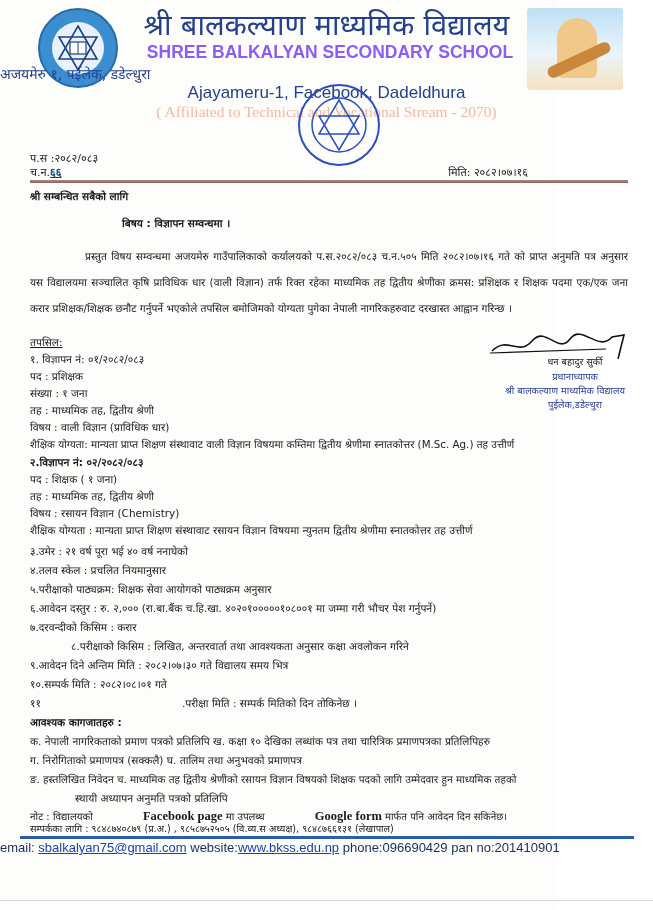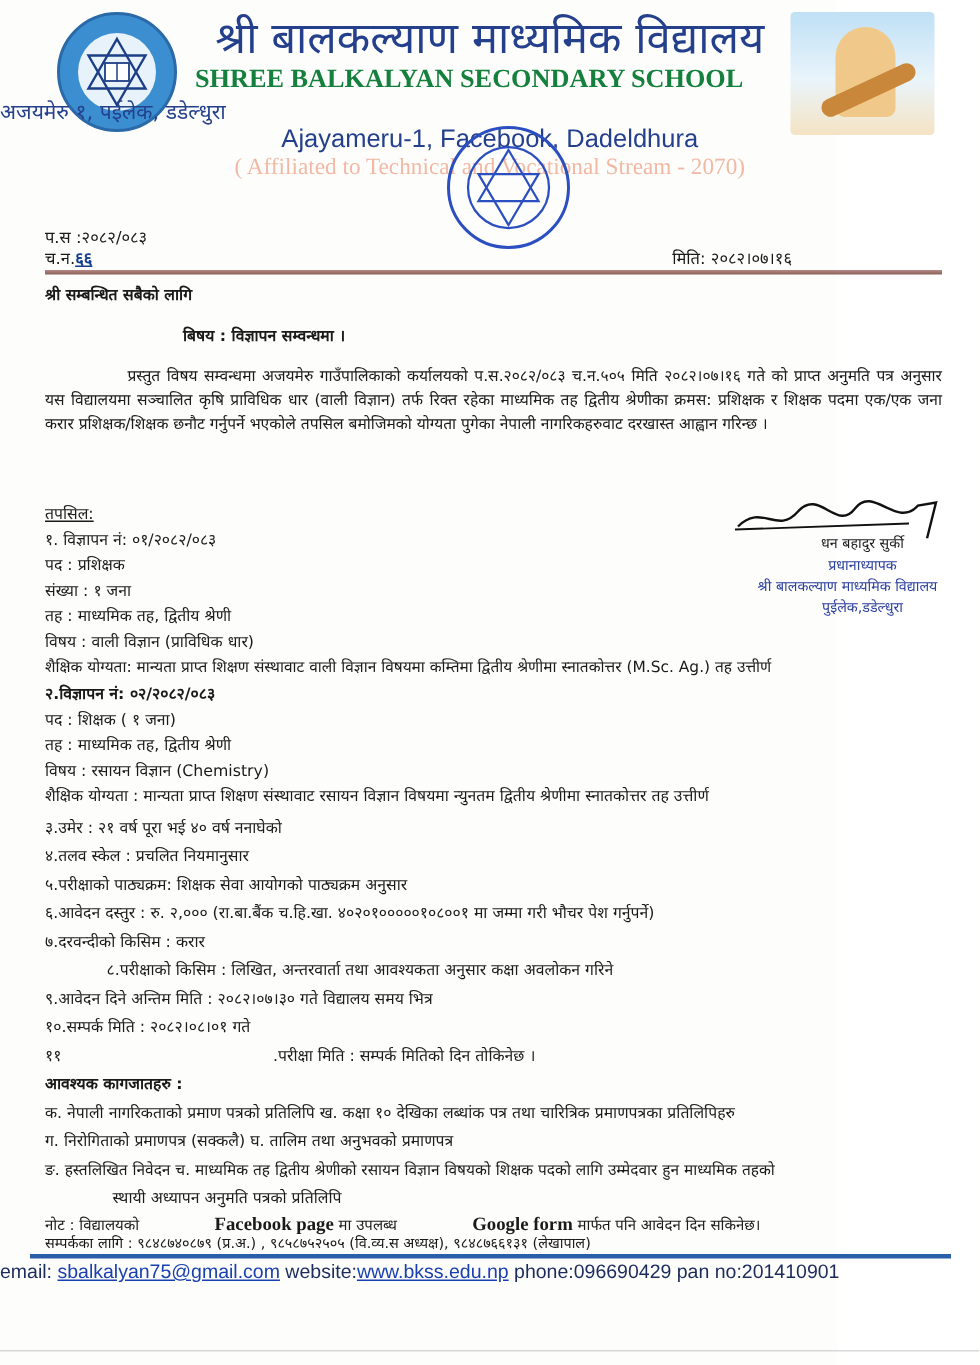--- a/index.html
+++ b/index.html
@@ -5,33 +5,33 @@
   html,body{margin:0;padding:0;background:#fff;}
   body{width:653px;height:910px;position:relative;overflow:hidden;font-family:"DejaVu Serif",serif;color:#1a1a1a;}
   .page{position:absolute;left:0;top:0;width:558px;height:910px;background:#fdfdfb;}
   .logo-left{position:absolute;left:38px;top:8px;width:76px;height:76px;border-radius:50%;background:#3b8fd0;border:2px solid #2a6aa8;}
   .logo-left .inner{position:absolute;left:12px;top:12px;width:52px;height:52px;border-radius:50%;background:#e8f2fb;}
   .logo-left svg{position:absolute;left:12px;top:12px;}
   .saraswati{position:absolute;left:527px;top:8px;width:96px;height:82px;background:linear-gradient(180deg,#bfe0f5 0%,#e9f4fb 55%,#f5e3c3 100%);border-radius:3px;overflow:hidden;}
   .saraswati .fig{position:absolute;left:30px;top:10px;width:40px;height:60px;border-radius:20px 20px 6px 6px;background:#f0c98a;}
   .saraswati .veena{position:absolute;left:18px;top:46px;width:68px;height:12px;border-radius:6px;background:#c8873a;transform:rotate(-25deg);}
   .title-np{position:absolute;left:0;width:653px;top:4px;text-align:center;font-size:29px;color:#24408c;font-family:"DejaVu Sans",sans-serif;}
-  .title-en{position:absolute;left:130px;width:400px;top:42px;text-align:left;font-size:17.5px;font-weight:bold;color:#15803d;font-family:Liberation Serif, serif;}
+  .title-en{position:absolute;left:130px;width:400px;top:42px;text-align:center;font-size:17.5px;font-weight:bold;color:#8b5cf6;font-family:Liberation Sans, sans-serif;}
   .addr-np{position:absolute;left:0;width:653px;top:64px;font-size:14px;color:#24408c;font-family:"DejaVu Sans",sans-serif;}
   .addr-en{position:absolute;left:0;width:653px;top:83px;text-align:center;font-size:17px;color:#24408c;font-family:"Liberation Sans",sans-serif;}
   .affil{position:absolute;left:0;width:653px;top:103px;text-align:center;font-size:15.5px;color:#f1b9a4;font-family:"Liberation Serif",serif;}
   .stamp{position:absolute;left:296px;top:82px;width:86px;height:86px;}
   .ref{position:absolute;left:30px;font-size:11px;font-family:"DejaVu Sans",sans-serif;}
   .ref1{top:150px;} .ref2{top:164px;}
   .ref2 .num{text-decoration:underline;color:#123c8f;font-weight:bold;}
   .date{position:absolute;right:30px;top:164px;font-size:11px;font-family:"DejaVu Sans",sans-serif;}
   .hrule{position:absolute;left:30px;width:598px;top:180px;height:3px;background:linear-gradient(180deg,#b58a86,#8b5f5a);}
   .t{position:absolute;font-size:10.5px;font-family:"DejaVu Sans",sans-serif;white-space:nowrap;}
   .b{font-weight:bold;}
-  .para{position:absolute;left:30px;top:243px;width:598px;font-size:10.4px;line-height:16px;font-family:"DejaVu Sans",sans-serif;text-align:justify;text-indent:55px;}
+  .para{position:absolute;left:30px;top:243px;width:598px;font-size:10.4px;line-height:26px;font-family:"DejaVu Sans",sans-serif;text-align:justify;text-indent:55px;}
   .u{text-decoration:underline;}
   .sig-scrawl{position:absolute;left:30px;top:6px;width:140px;height:28px;}
   .sig-t{position:absolute;font-size:9.5px;font-family:"DejaVu Sans",sans-serif;white-space:nowrap;text-align:center;}
   .note .en{font-family:"Liberation Serif",serif;font-weight:bold;font-size:12.5px;margin-left:47px;}
   .brule{position:absolute;left:20px;width:614px;top:828px;height:3px;background:#2a5ea8;}
   .footer{position:absolute;left:0;width:653px;top:832px;text-align:left;font-size:13px;font-family:"Liberation Sans",sans-serif;color:#1b2b5c;}
   .footer .link{color:#1a3fb0;text-decoration:underline;}
   .bottom-edge{position:absolute;left:0;width:653px;top:900px;height:1px;background:#d8d8d8;}
 </style>
 </head>

